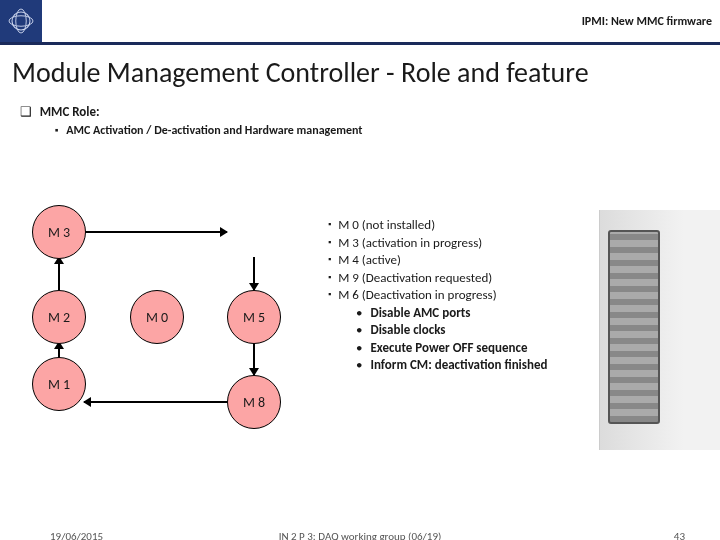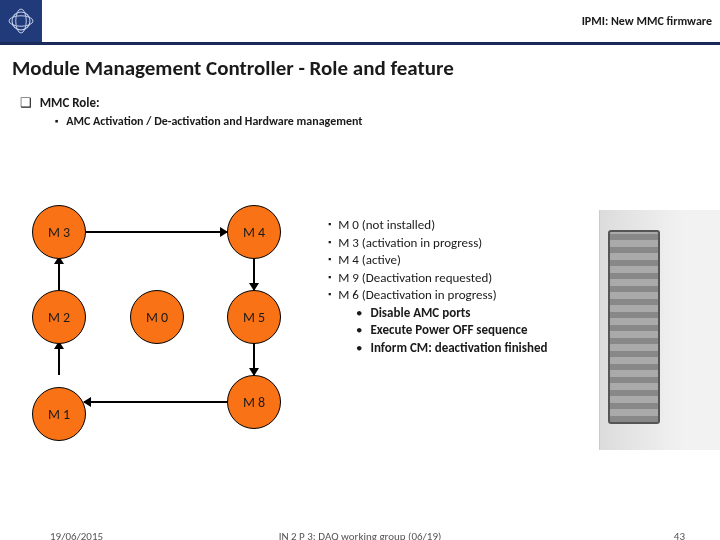--- a/index.html
+++ b/index.html
@@ -23,22 +23,22 @@
     width: 42px; height: 42px;
     background: #203a7a;
     display: flex; align-items: center; justify-content: center;
   }
   .hdr .topic {
     position: absolute; right: 8px; top: 14px;
     font-size: 12px; font-weight: 700; margin-left: 39px;
   }
   
   .title {
-    font-size: 21px;
-    font-weight: 700;
+    font-size: 28px;
+    font-weight: 400;
     padding: 10px 10px 4px 12px;
   }
   
   .role-line {
     padding: 10px 0 2px 20px;
     font-size: 13px; font-weight: 700;
   }
   .role-line::before {
     content: "❑"; 
     margin-right: 8px;
@@ -56,21 +56,21 @@
   .diagram {
     position: absolute;
     left: 22px; top: 205px;
     width: 285px; height: 250px;
   }
   .bubble {
     position: absolute;
     width: 52px; height: 52px;
     border: 1.5px solid #000;
     border-radius: 50%;
-    background: #f97316;
+    background: #fca5a5;
     display: flex; align-items: center; justify-content: center;
     font-size: 14px;
     z-index: 2;
   }
   .arrow {
     position: absolute;
     background: #000;
     z-index: 1;
   }
   .arrow.h { height: 1.5px; }
@@ -136,27 +136,26 @@
 </div>
 
 <div class="title">Module Management Controller - Role and feature</div>
 
 <div class="role-line">MMC Role:</div>
 <div class="sub-role">AMC Activation / De-activation and Hardware management</div>
 
 <div class="diagram">
 
   <div class="bubble" style="left:10px;  top:0;">M 3</div>
-  <div class="bubble" style="left:205px; top:0;">M 4</div>
 
   <div class="bubble" style="left:10px;  top:85px;">M 2</div>
   <div class="bubble" style="left:108px; top:85px;">M 0</div>
   <div class="bubble" style="left:205px; top:85px;">M 5</div>
 
-  <div class="bubble" style="left:10px;  top:182px;text-align:right;">M 1</div>
+  <div class="bubble" style="left:10px;  top:152px;text-align:right;">M 1</div>
   <div class="bubble" style="left:205px; top:170px;">M 8</div>
 
   <div class="arrow h" style="left:62px; top:26px; width:143px;">
     <div class="head" style="right:-1px; top:-4px; border-left:8px solid #000; border-top:5px solid transparent; border-bottom:5px solid transparent;"></div>
   </div>
 
   <div class="arrow v" style="left:231px; top:52px; height:33px;">
     <div class="head" style="left:-4px; bottom:-1px; border-top:8px solid #000; border-left:5px solid transparent; border-right:5px solid transparent;"></div>
   </div>
 
@@ -178,20 +177,21 @@
 </div>
 
 <div class="legend">
   <ul>
     <li class="sq">M 0 (not installed)</li>
     <li class="sq">M 3 (activation in progress)</li>
     <li class="sq">M 4 (active)</li>
     <li class="sq">M 9 (Deactivation requested)</li>
     <li class="sq">M 6 (Deactivation in progress)</li>
     <li class="dot"><span>Disable AMC ports</span></li>
+    <li class="dot"><span>Disable clocks</span></li>
     <li class="dot"><span>Execute Power OFF sequence</span></li>
     <li class="dot"><span>Inform CM: deactivation finished</span></li>
   </ul>
 </div>
 
 <div class="hw">
   <div class="slot"></div>
 </div>
 
 <div class="footer">

